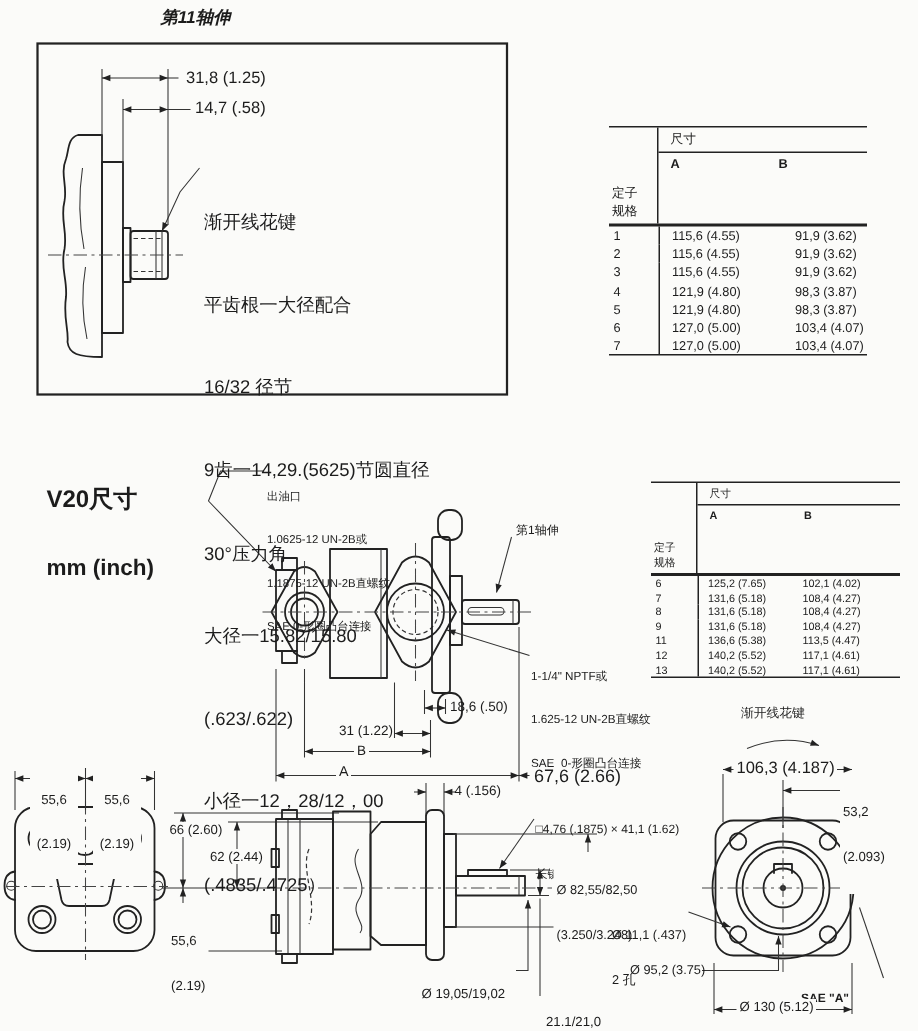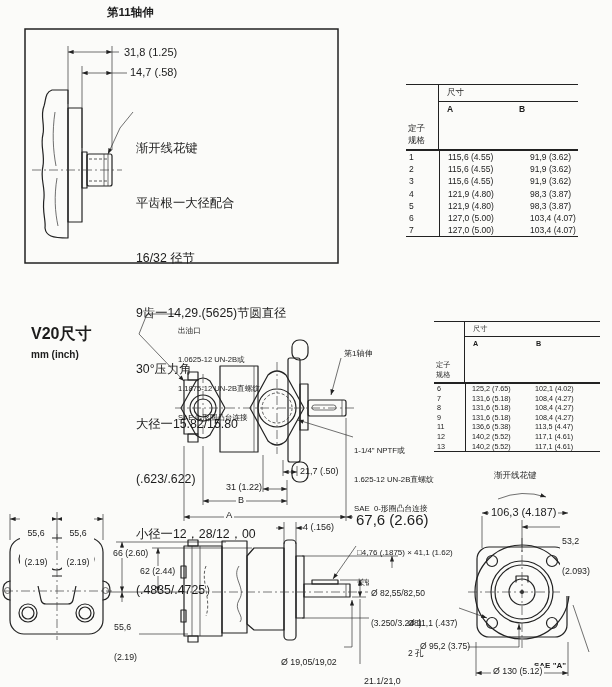--- a/index.html
+++ b/index.html
@@ -189,21 +189,21 @@
       <line class="tn" x1="522" y1="527" x2="568" y2="527" marker-start="url(#as)" marker-end="url(#ae)"></line>
       <path class="tn" d="M498,499 Q522,489 546,497" marker-end="url(#ae)"></path>
       <path class="tn" d="M468,647 L519,647 L519,624" marker-end="url(#ae)"></path>
       <path class="tn" d="M573,605 L589,652"></path>
       <path class="tn" d="M476,642 V676 M568,642 V676"></path>
       <line class="tn" x1="476" y1="673" x2="568" y2="673" marker-start="url(#as)" marker-end="url(#ae)"></line>
       <path class="tn" d="M459,608 L487,618" marker-end="url(#ae)"></path>
     </g>
   </svg>
 
-  <div class="lbl b" style="left:107px;top:6px;font-size:11.5px;">第11轴伸</div>
+  <div class="lbl b" style="left:107px;top:6px;font-size:11.5px;font-style:italic;">第11轴伸</div>
   <div class="lbl" style="left:124px;top:46px;font-size:11px;">31,8 (1.25)</div>
   <div class="lbl" style="left:130px;top:66px;font-size:11px;">14,7 (.58)</div>
 
   <div class="lbl" style="left:136px;top:102px;font-size:12.3px;line-height:18.4px;">
     <div>渐开线花键</div>
     <div>平齿根一大径配合</div>
     <div>16/32 径节</div>
     <div>9齿一14,29.(5625)节圆直径</div>
     <div>30°压力角</div>
     <div>大径一15.82/15.80</div>
@@ -273,21 +273,21 @@
           <div class="c-spec">7</div>
           <div class="c-rest">
             <span class="ca">127,0 (5.00)</span>
             <span class="cb">103,4 (4.07)</span>
           </div>
         </div>
       </div>
   </div>
 
   <div class="lbl b" style="left:31px;top:325px;font-size:16px;">V20尺寸</div>
-  <div class="lbl b" style="left:31px;top:349px;font-size:10px;text-align:right;">mm (inch)</div>
+  <div class="lbl b" style="left:31px;top:370px;font-size:15px;text-align:right;">mm (inch)</div>
 
   <div class="lbl" style="left:178px;top:307px;font-size:7.6px;line-height:9.6px;">
     <div>出油口</div>
     <div>1.0625-12 UN-2B或</div>
     <div>1.1875-12 UN-2B直螺纹</div>
     <div>SAE 0-形圈凸台连接</div>
   </div>
 
   <div class="lbl" style="left:344px;top:349px;font-size:8px;">第1轴伸</div>
 
@@ -357,25 +357,25 @@
         </div>
       </div>
   </div>
 
   <div class="lbl" style="left:354px;top:427px;font-size:7.8px;line-height:9.6px;">
     <div>1-1/4" NPTF或</div>
     <div>1.625-12 UN-2B直螺纹</div>
     <div>SAE  0-形圈凸台连接</div>
   </div>
 
-  <div class="lbl" style="left:300px;top:466px;font-size:9px;">21,7 (.50)</div>
+  <div class="lbl" style="left:300px;top:466px;font-size:9px;">18,6 (.50)</div>
   <div class="lbl" style="left:226px;top:482px;font-size:9px;">31 (1.22)</div>
   <div class="lbl wbg" style="left:236px;top:495px;font-size:9px;">B</div>
   <div class="lbl wbg" style="left:224px;top:510px;font-size:9.5px;">A</div>
-  <div class="lbl" style="left:356px;top:511px;font-size:15px;">67,6 (2.66)</div>
+  <div class="lbl" style="left:356px;top:511px;font-size:12px;">67,6 (2.66)</div>
   <div class="lbl" style="left:303px;top:522px;font-size:9px;">4 (.156)</div>
 
   <div class="lbl" style="left:357px;top:528px;font-size:8px;line-height:10px;">
     <div>□4,76 (.1875) × 41,1 (1.62)</div>
     <div>长键</div>
   </div>
 
   <div class="lbl wbg" style="left:369px;top:568px;font-size:8.5px;line-height:10px;">
     <div>Ø 82,55/82,50</div>
     <div>(3.250/3.248)</div>

